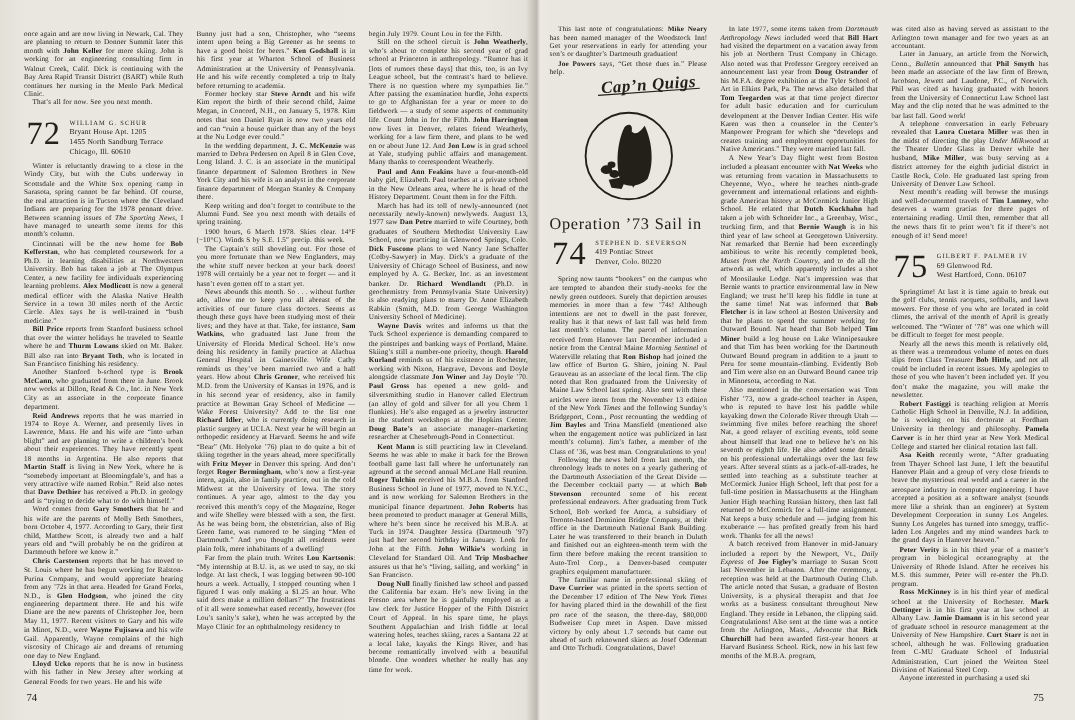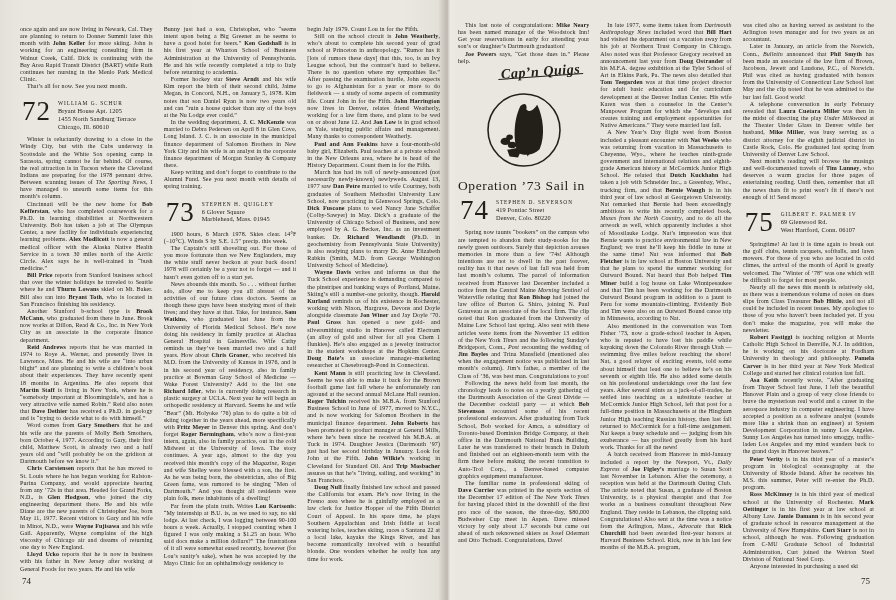--- a/index.html
+++ b/index.html
@@ -63,28 +63,20 @@
           <p><b>Reid Andrews</b> reports that he was married in 1974 to Roye A. Werner, and presently lives in Lawrence, Mass. He and his wife are “into urban blight” and are planning to write a children’s book about their experiences. They have recently spent 18 months in Argentina. He also reports that <b>Martin Staff</b> is living in New York, where he is “somebody important at Bloomingdale’s, and has a very attractive wife named Robin.” Reid also notes that <b>Dave Dethier</b> has received a Ph.D. in geology and is “trying to decide what to do with himself.”</p>
           <p>Word comes from <b>Gary Smothers</b> that he and his wife are the parents of Molly Beth Smothers, born October 4, 1977. According to Gary, their first child, Matthew Scott, is already two and a half years old and “will probably be on the gridiron at Dartmouth before we know it.”</p>
           <p><b>Chris Carstensen</b> reports that he has moved to St. Louis where he has begun working for Ralston-Purina Company, and would appreciate hearing from any ’72s in that area. Headed for Grand Forks, N.D., is <b>Glen Hodgson</b>, who joined the city engineering department there. He and his wife Diane are the new parents of Christopher Joe, born May 11, 1977. Recent visitors to Gary and his wife in Minot, N.D., were <b>Wayne Fujisawa</b> and his wife Gail. Apparently, Wayne complains of the high viscosity of Chicago air and dreams of returning one day to New England.</p>
           <p><b>Lloyd Ucko</b> reports that he is now in business with his father in New Jersey after working at General Foods for two years. He and his wife</p>
         </div>
       <div class="col">
           <p class="ni">Bunny just had a son, Christopher, who “seems intent upon being a Big Greener as he seems to have a good hoist for beers.” <b>Ken Godshall</b> is in his first year at Wharton School of Business Administration at the University of Pennsylvania. He and his wife recently completed a trip to Italy before returning to academia.</p>
           <p>Former hockey star <b>Steve Arndt</b> and his wife Kim report the birth of their second child, Jaime Megan, in Concord, N.H., on January 5, 1978. Kim notes that son Daniel Ryan is now two years old and can “ruin a house quicker than any of the boys at the Nu Lodge ever could.”</p>
           <p>In the wedding department, <b>J. C. McKenzie</b> was married to Debra Pedersen on April 8 in Glen Cove, Long Island. J. C. is an associate in the municipal finance department of Salomon Brothers in New York City and his wife is an analyst in the corporate finance department of Morgan Stanley &amp; Company there.</p>
           <p>Keep writing and don’t forget to contribute to the Alumni Fund. See you next month with details of spring training.</p>
-          <div class="class-heading">
-            <div class="class-year">73</div>
-            <div class="class-info">
-              <div class="class-name">STEPHEN H. QUIGLEY</div>
-              <div class="class-addr">6 Glover Square</div>
-              <div class="class-addr">Marblehead, Mass. 01945</div>
-            </div>
-          </div>
           <p>1900 hours, 6 March 1978. Skies clear. 14°F (−10°C). Winds S by S.E. 1.5″ precip. this week.</p>
           <p>The Captain’s still shoveling out. For those of you more fortunate than we New Englanders, may the white stuff never beckon at your back doors! 1978 will certainly be a year not to forget — and it hasn’t even gotten off to a start yet.</p>
           <p>News abounds this month. So . . . without further ado, allow me to keep you all abreast of the activities of our future class doctors. Seems as though these guys have been studying most of their lives; and they have at that. Take, for instance, <b>Sam Watkins</b>, who graduated last June from the University of Florida Medical School. He’s now doing his residency in family practice at Alachua General Hospital in Gainesville. Wife Cathy reminds us they’ve been married two and a half years. How about <b>Chris Groner</b>, who received his M.D. from the University of Kansas in 1976, and is in his second year of residency, also in family practice at Bowman Gray School of Medicine — Wake Forest University? Add to the list one <b>Richard Idler</b>, who is currently doing research in plastic surgery at UCLA. Next year he will begin an orthopedic residency at Harvard. Seems he and wife “Bear” (Mt. Holyoke ’76) plan to do quite a bit of skiing together in the years ahead, more specifically with <b>Fritz Meyer</b> in Denver this spring. And don’t forget <b>Roger Bermingham</b>, who’s now a first-year intern, again, also in family practice, out in the cold Midwest at the University of Iowa. The story continues. A year ago, almost to the day you received this month’s copy of the M<i>agazine</i>, Roger and wife Shelley were blessed with a son, the first. As he was being born, the obstetrician, also of Big Green fame, was rumored to be singing “Men of Dartmouth.” And you thought all residents were plain folk, mere inhabitants of a dwelling!</p>
           <p>Far from the plain truth. Writes <b>Lou Kartsonis</b>: “My internship at B.U. is, as we used to say, no ski lodge. At last check, I was logging between 90-100 hours a week. Actually, I stopped counting when I figured I was only making a $1.25 an hour. Who said docs make a million dollars?” The frustrations of it all were somewhat eased recently, however (for Lou’s sanity’s sake), when he was accepted by the Mayo Clinic for an ophthalmology residency to</p>
         </div>
       <div class="col">
           <p class="ni">begin July 1979. Count Lou in for the Fifth.</p>
           <p>Still on the school circuit is <b>John Weatherly</b>, who’s about to complete his second year of grad school at Princeton in anthropology. “Rumor has it [lots of rumors these days] that this, too, is an Ivy League school, but the contrast’s hard to believe. There is no question where my sympathies lie.” After passing the examination hurdle, John expects to go to Afghanistan for a year or more to do fieldwork — a study of some aspects of community life. Count John in for the Fifth. <b>John Harrington</b> now lives in Denver, relates friend Weatherly, working for a law firm there, and plans to be wed on or about June 12. And <b>Jon Low</b> is in grad school at Yale, studying public affairs and management. Many thanks to correspondent Weatherly.</p>
           <p><b>Paul and Ann Feakins</b> have a four-month-old baby girl, Elizabeth. Paul teaches at a private school in the New Orleans area, where he is head of the History Department. Count them in for the Fifth.</p>
           <p>March has had its toll of newly-announced (not necessarily newly-known) newlyweds. August 13, 1977 saw <b>Dan Petre</b> married to wife Courtney, both graduates of Southern Methodist University Law School, now practicing in Glenwood Springs, Colo. <b>Dick Fuscone</b> plans to wed Nancy Jane Schaffer (Colby-Sawyer) in May. Dick’s a graduate of the University of Chicago School of Business, and now employed by A. G. Becker, Inc. as an investment banker. Dr. <b>Richard Wendlandt</b> (Ph.D. in geochemistry from Pennsylvania State University) is also readying plans to marry Dr. Anne Elizabeth Rabkin (Smith, M.D. from George Washington University School of Medicine).</p>

